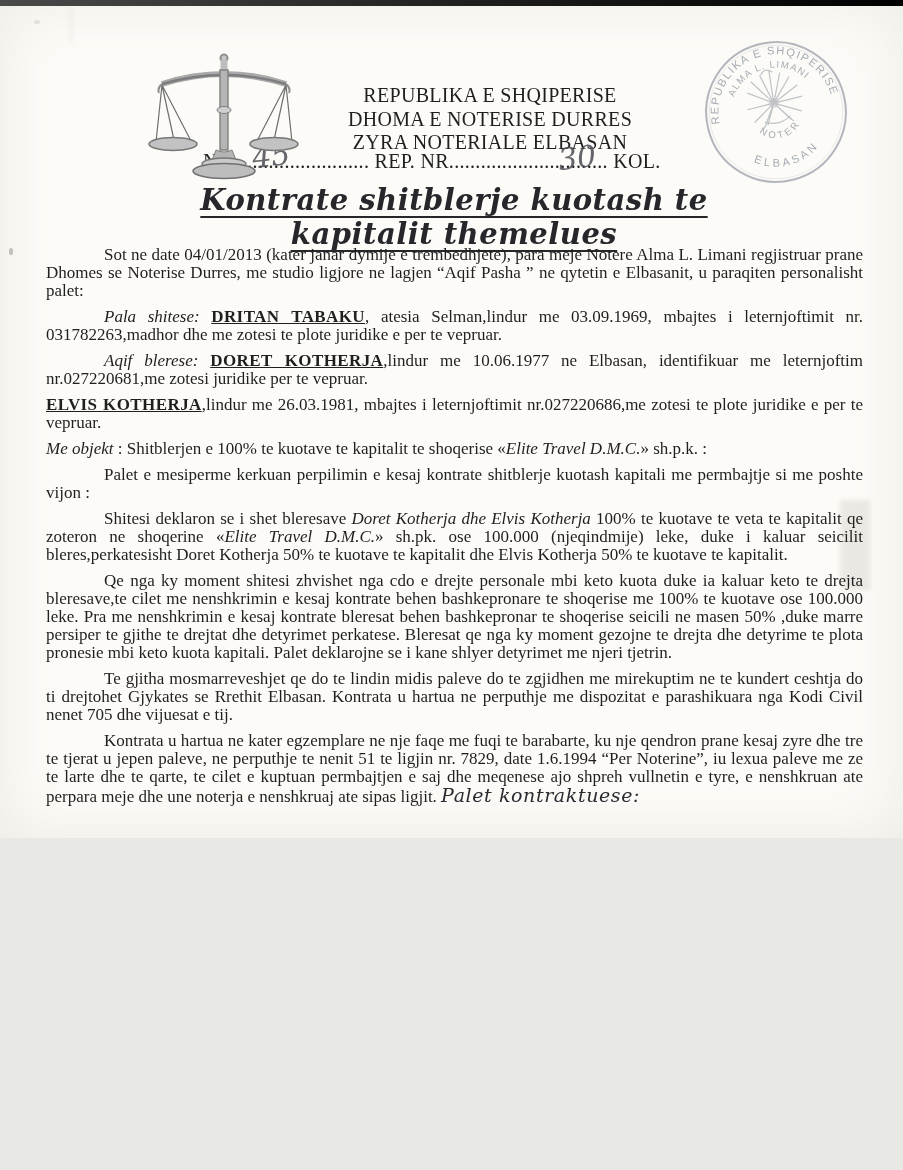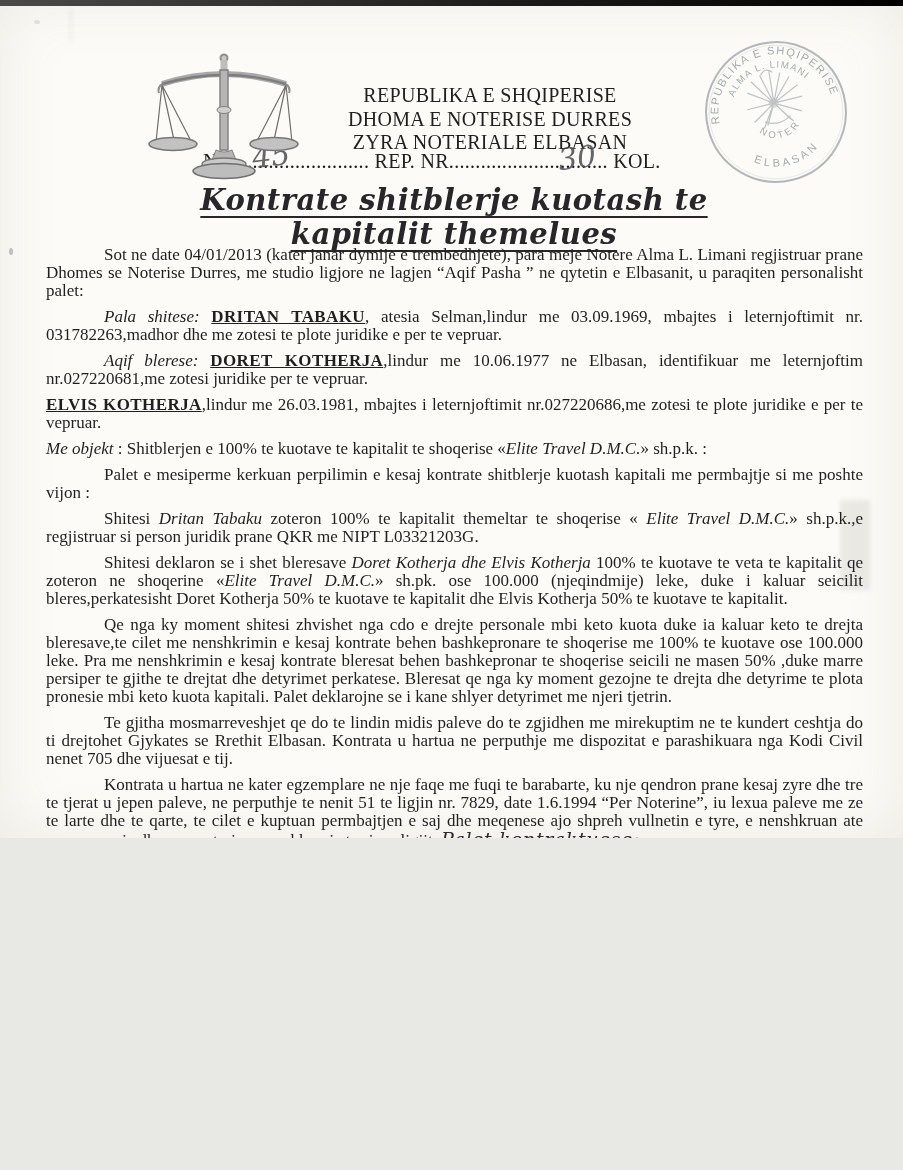--- a/index.html
+++ b/index.html
@@ -126,21 +126,20 @@
 
   <div class="doc-title">Kontrate shitblerje kuotash te kapitalit themelues</div>
 
   <div id="body-text">
     <p class="indent"><span class="seg-normal">Sot ne date 04/01/2013 (kater janar dymije e trembedhjete), para  meje Notere Alma L. Limani regjistruar prane Dhomes se Noterise Durres, me studio ligjore ne lagjen “Aqif Pasha ” ne qytetin e Elbasanit, u paraqiten personalisht palet:</span></p>
     <p class="indent"><span class="seg-italic">Pala shitese:  </span><span class="seg-bold-underline">DRITAN TABAKU</span><span class="seg-normal">, atesia Selman,lindur me 03.09.1969, mbajtes i leternjoftimit nr. 031782263,madhor dhe me zotesi te plote juridike e per te vepruar.</span></p>
     <p class="indent"><span class="seg-italic">Aqif blerese:  </span><span class="seg-bold-underline">DORET KOTHERJA</span><span class="seg-normal">,lindur me 10.06.1977 ne Elbasan, identifikuar me leternjoftim nr.027220681,me zotesi juridike per te vepruar.</span></p>
     <p><span class="seg-bold-underline">ELVIS KOTHERJA</span><span class="seg-normal">,lindur me 26.03.1981, mbajtes i leternjoftimit nr.027220686,me zotesi te plote juridike e per te vepruar.</span></p>
     <p><span class="seg-italic">Me objekt</span><span class="seg-normal"> : Shitblerjen e 100% te kuotave te kapitalit te shoqerise «</span><span class="seg-italic">Elite Travel D.M.C.</span><span class="seg-normal">» sh.p.k. :</span></p>
     <p class="indent"><span class="seg-normal">Palet e mesiperme kerkuan perpilimin e kesaj kontrate shitblerje kuotash kapitali me permbajtje si me poshte vijon :</span></p>
-    <p class="indent"><span class="seg-normal">Shitesi </span><span class="seg-italic">Dritan Tabaku</span><span class="seg-normal"> zoteron 100% te kapitalit themeltar te shoqerise « </span><span class="seg-italic">Elite Travel D.M.C.</span><span class="seg-normal">» sh.p.k.,e regjistruar si person juridik prane QKR me NIPT L03321203G.</span></p>
     <p class="indent"><span class="seg-normal">Shitesi deklaron se i shet bleresave </span><span class="seg-italic">Doret Kotherja dhe Elvis Kotherja</span><span class="seg-normal"> 100% te kuotave te veta te kapitalit qe zoteron ne shoqerine «</span><span class="seg-italic">Elite Travel D.M.C.</span><span class="seg-normal">» sh.pk. ose 100.000 (njeqindmije) leke, duke i kaluar seicilit bleres,perkatesisht Doret Kotherja 50% te kuotave te kapitalit dhe Elvis Kotherja 50% te kuotave te kapitalit.</span></p>
     <p class="indent"><span class="seg-normal">Qe nga ky moment shitesi zhvishet nga cdo e drejte personale mbi keto kuota duke ia kaluar keto te drejta bleresave,te cilet me nenshkrimin e kesaj kontrate behen bashkepronare te shoqerise me 100% te kuotave ose 100.000 leke. Pra me nenshkrimin e kesaj kontrate bleresat behen bashkepronar te shoqerise seicili ne masen 50% ,duke marre persiper te gjithe te drejtat dhe detyrimet perkatese. Bleresat qe nga ky moment gezojne te drejta dhe detyrime te plota pronesie mbi keto kuota kapitali. Palet deklarojne se i kane shlyer detyrimet me njeri tjetrin.</span></p>
     <p class="indent"><span class="seg-normal">Te gjitha mosmarreveshjet qe do te lindin midis paleve do te zgjidhen me mirekuptim ne te kundert ceshtja do ti drejtohet Gjykates se Rrethit Elbasan.  Kontrata u hartua ne perputhje me dispozitat e parashikuara nga Kodi Civil nenet 705 dhe vijuesat e tij.</span></p>
     <p class="indent"><span class="seg-normal">Kontrata u hartua ne kater egzemplare ne nje faqe me fuqi te barabarte, ku nje qendron prane kesaj zyre dhe tre te tjerat u jepen paleve, ne perputhje te nenit 51 te ligjin nr. 7829, date 1.6.1994 “Per Noterine”, iu lexua paleve me ze te larte dhe te qarte, te cilet e kuptuan permbajtjen e saj dhe meqenese ajo shpreh vullnetin e tyre, e nenshkruan ate perpara meje dhe une noterja e nenshkruaj ate sipas ligjit. </span><span class="seg-script">Palet kontraktuese:</span></p>
   </div>
 
   <div class="sig-label" id="lbl-shitesi">SHITESI</div>
   <div class="sig-label" id="lbl-bleresi">BLERESI</div>
   <div class="sig-label" id="lbl-notere">NOTERE</div>
   <div id="notere-name">Alma L. Limani</div>

